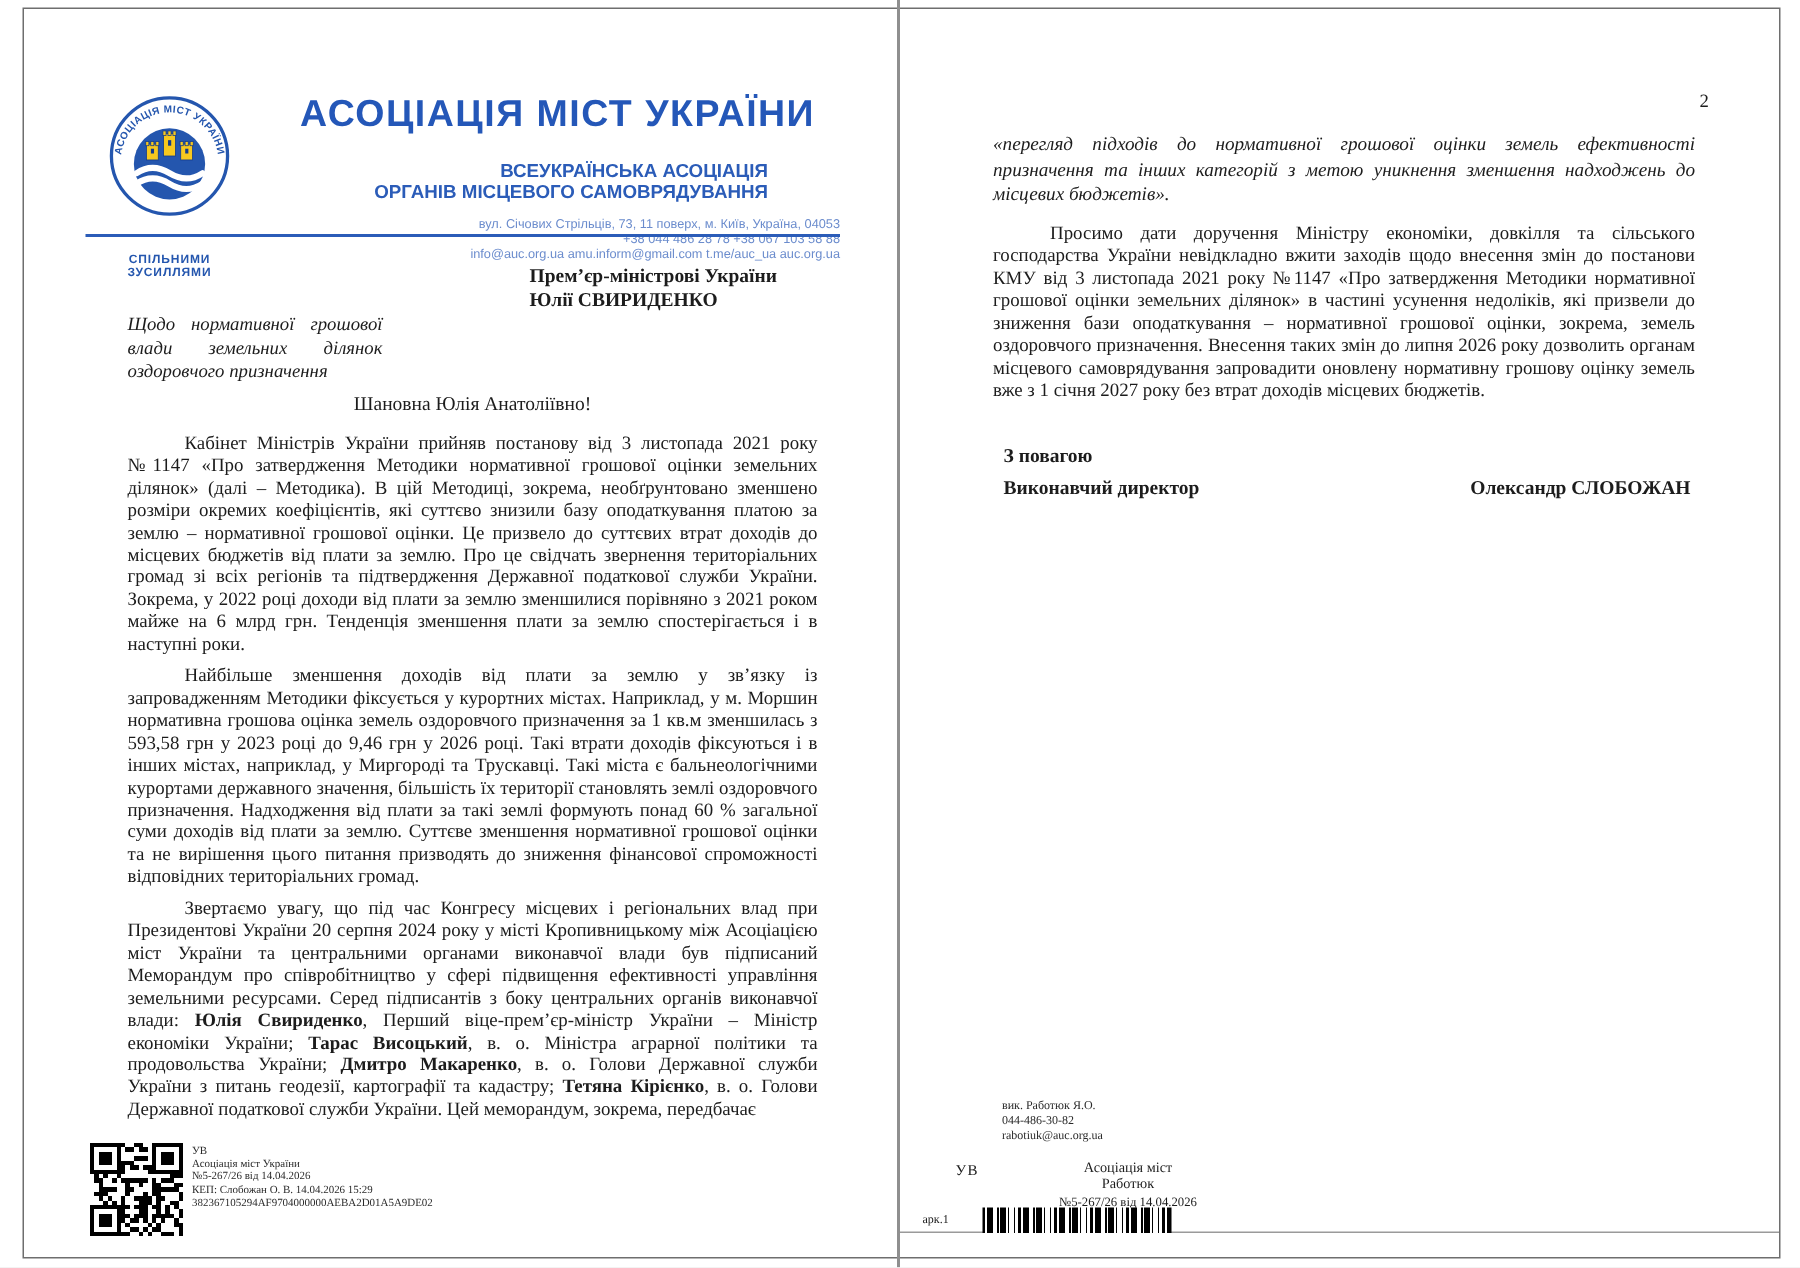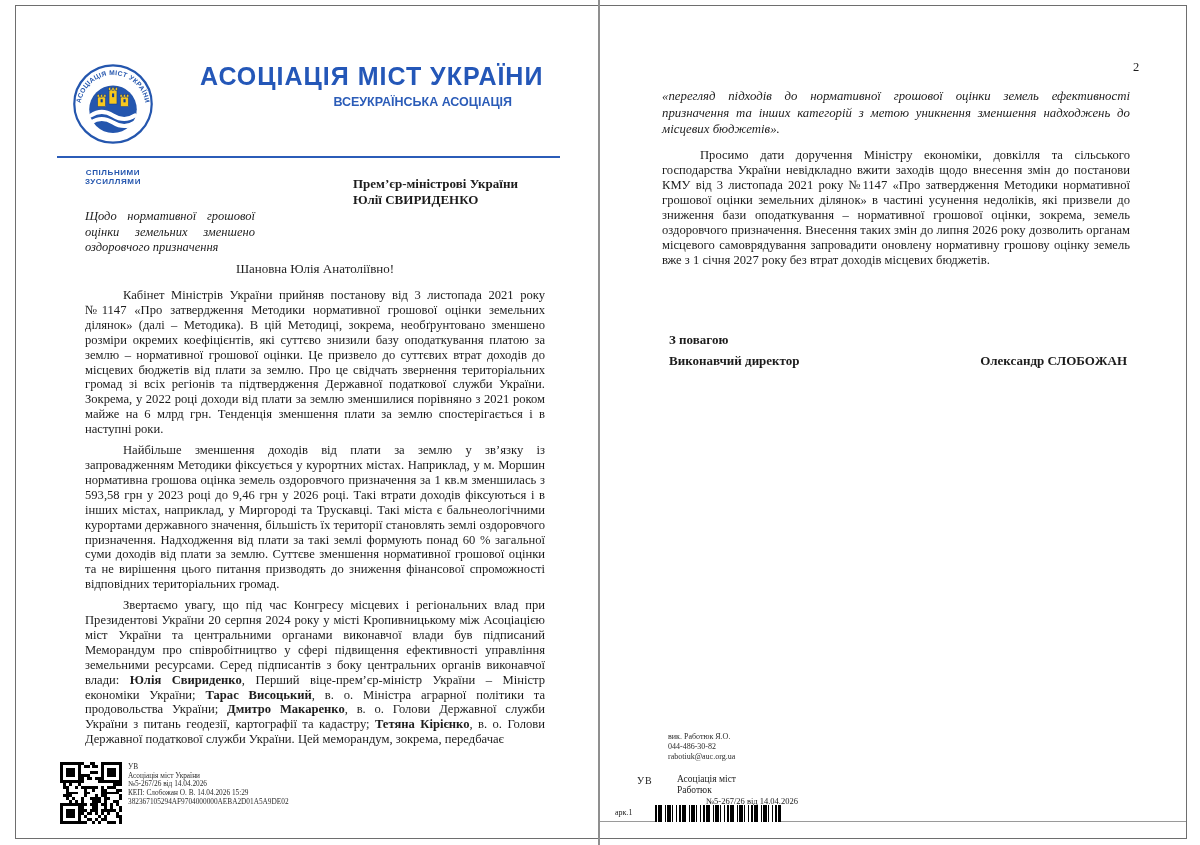--- a/index.html
+++ b/index.html
@@ -15,21 +15,21 @@
 
   
   .logo-wrap { position:absolute; left:58px; top:60px; width:110px; }
   .logo-svg { display:block; margin:0 auto; width:88px; height:88px; }
   .motto { margin-top:20px; text-align:center; font-family:"Liberation Sans","DejaVu Sans",sans-serif;
     font-size:8px; font-weight:bold; letter-spacing:0.6px; color:#2456ae; }
   .head-right { position:absolute; left:200px; top:62px; width:360px; text-align:right;
     font-family:"Liberation Sans","DejaVu Sans",sans-serif; }
   .org-title { font-size:25px; font-weight:bold; letter-spacing:1px; color:#2457b8;
     padding-right:48px; white-space:nowrap; }
-  .org-sub { margin-top:5px; font-size:12.5px; font-weight:bold; line-height:13.5px;
+  .org-sub { margin-top:17px; font-size:12.5px; font-weight:bold; line-height:13.5px;
     color:#2b5cb8; padding-right:48px; }
   .addr { margin-top:9px; font-size:8.5px; line-height:10px; color:#6b8ccd; }
   .head-rule { position:absolute; left:57px; top:156px; width:503px; height:2px; background:#2b5cb8; }
 
   
   .recipient { position:absolute; left:353px; top:176px; font-size:13px; font-weight:bold; line-height:15.5px; }
   .subject { position:absolute; left:85px; top:209px; width:170px; font-style:italic;
     font-size:12.5px; line-height:15.5px; text-align:justify; }
   .salutation { position:absolute; left:85px; top:261px; width:460px; text-align:center; font-size:13px; }
   .body-col { position:absolute; left:85px; top:288px; width:460px; font-size:12.6px; line-height:14.9px; }
@@ -40,26 +40,26 @@
   .qr { width:62px; height:62px; }
   .stamp-text { padding-top:1px; font-size:7.3px; line-height:8.7px; color:#2a2a2a; white-space:nowrap; }
 
   
   .page2 { position:absolute; left:599px; top:0; width:587px; height:845px; }
   .page-num { position:absolute; left:534px; top:60px; font-size:12.5px; }
   .quote { position:absolute; left:63px; top:88px; width:468px; font-style:italic;
     font-size:12.8px; line-height:16.5px; text-align:justify; }
   .p2-body { position:absolute; left:63px; top:148px; width:468px; font-size:12.6px; line-height:15px; }
   .p2-body p { text-align:justify; text-indent:38px; }
-  .closing { position:absolute; left:70px; top:296px; width:458px; font-size:13px; font-weight:bold;margin-top:36px; }
+  .closing { position:absolute; left:70px; top:296px; width:458px; font-size:13px; font-weight:bold; }
   .closing-row { display:flex; justify-content:space-between; margin-top:5px; }
   .executor { position:absolute; left:69px; top:732px; font-size:8px; line-height:10px; color:#2a2a2a; }
   .reg { position:absolute; left:16px; top:774px; width:290px; font-size:9px; }
   .reg-label { position:absolute; left:22px; top:1px; font-size:10px; letter-spacing:1px; }
-  .reg-org { position:absolute; left:62px; top:0; width:150px; text-align:left; font-size:9.5px; line-height:10.5px; }
+  .reg-org { position:absolute; left:62px; top:0; width:150px; text-align:center; font-size:9.5px; line-height:10.5px; }
   .reg-number { position:absolute; left:62px; top:22px; width:150px; text-align:center; font-size:8.5px; }
   .reg-sheet { position:absolute; left:0; top:34px; font-size:8px; }
   .barcode { position:absolute; left:40px; top:31px; width:126px; height:17px;
     background:repeating-linear-gradient(90deg,
       #000 0 2px,#fff 2px 3px,#000 3px 7px,#fff 7px 10px,#000 10px 11px,#fff 11px 12px,
       #000 12px 16px,#fff 16px 17px,#000 17px 18px,#fff 18px 21px,#000 21px 22px,#fff 22px 24px); }
 </style>
 </head>
 <body>
 
@@ -106,30 +106,36 @@
           <path d="M25,71 Q37,63 50,71 T75,71"></path>
         </g>
       </svg>
       <div class="motto">СПІЛЬНИМИ ЗУСИЛЛЯМИ</div>
     </div>
 
     <div class="head-right">
       <div class="org-title">АСОЦІАЦІЯ МІСТ УКРАЇНИ</div>
       <div class="org-sub">
         <div>ВСЕУКРАЇНСЬКА АСОЦІАЦІЯ</div>
+        <div>ОРГАНІВ МІСЦЕВОГО САМОВРЯДУВАННЯ</div>
+      </div>
+      <div class="addr">
+        <div>вул. Січових Стрільців, 73, 11 поверх, м. Київ, Україна, 04053</div>
+        <div>+38 044 486 28 78    +38 067 103 58 88</div>
+        <div>info@auc.org.ua    amu.inform@gmail.com    t.me/auc_ua    auc.org.ua</div>
       </div>
     </div>
     <div class="head-rule"></div>
 
     <div class="recipient">
       <div>Прем’єр-міністрові України</div>
       <div>Юлії СВИРИДЕНКО</div>
     </div>
 
-    <div class="subject">Щодо нормативної грошової оцінки земельних зменшено оздоровчого призначення</div>
+    <div class="subject">Щодо нормативної грошової влади земельних ділянок оздоровчого призначення</div>
 
     <div class="salutation">Шановна Юлія Анатоліївно!</div>
 
     <div class="body-col">
       <p>Кабінет Міністрів України прийняв постанову від 3 листопада 2021 року №1147 «Про затвердження Методики нормативної грошової оцінки земельних ділянок» (далі – Методика). В цій Методиці, зокрема, необґрунтовано зменшено розміри окремих коефіцієнтів, які суттєво знизили базу оподаткування платою за землю – нормативної грошової оцінки. Це призвело до суттєвих втрат доходів до місцевих бюджетів від плати за землю. Про це свідчать звернення територіальних громад зі всіх регіонів та підтвердження Державної податкової служби України. Зокрема, у 2022 році доходи від плати за землю зменшилися порівняно з 2021 роком майже на 6 млрд грн. Тенденція зменшення плати за землю спостерігається і в наступні роки.</p>
       <p>Найбільше зменшення доходів від плати за землю у зв’язку із запровадженням Методики фіксується у курортних містах. Наприклад, у м. Моршин нормативна грошова оцінка земель оздоровчого призначення за 1 кв.м зменшилась з 593,58 грн у 2023 році до 9,46 грн у 2026 році. Такі втрати доходів фіксуються і в інших містах, наприклад, у Миргороді та Трускавці. Такі міста є бальнеологічними курортами державного значення, більшість їх території становлять землі оздоровчого призначення. Надходження від плати за такі землі формують понад 60 % загальної суми доходів від плати за землю. Суттєве зменшення нормативної грошової оцінки та не вирішення цього питання призводять до зниження фінансової спроможності відповідних територіальних громад.</p>
       <p><span>Звертаємо увагу, що під час Конгресу місцевих і регіональних влад при Президентові України 20 серпня 2024 року у місті Кропивницькому між Асоціацією міст України та центральними органами виконавчої влади був підписаний Меморандум про співробітництво у сфері підвищення ефективності управління земельними ресурсами. Серед підписантів з боку центральних органів виконавчої влади: </span><b>Юлія Свириденко</b><span>, Перший віце-прем’єр-міністр України – Міністр економіки України; </span><b>Тарас Висоцький</b><span>, в. о. Міністра аграрної політики та продовольства України; </span><b>Дмитро Макаренко</b><span>, в. о. Голови Державної служби України з питань геодезії, картографії та кадастру; </span><b>Тетяна Кірієнко</b><span>, в. о. Голови Державної податкової служби України. Цей меморандум, зокрема, передбачає</span></p>
     </div>
 
     <div class="stamp">

